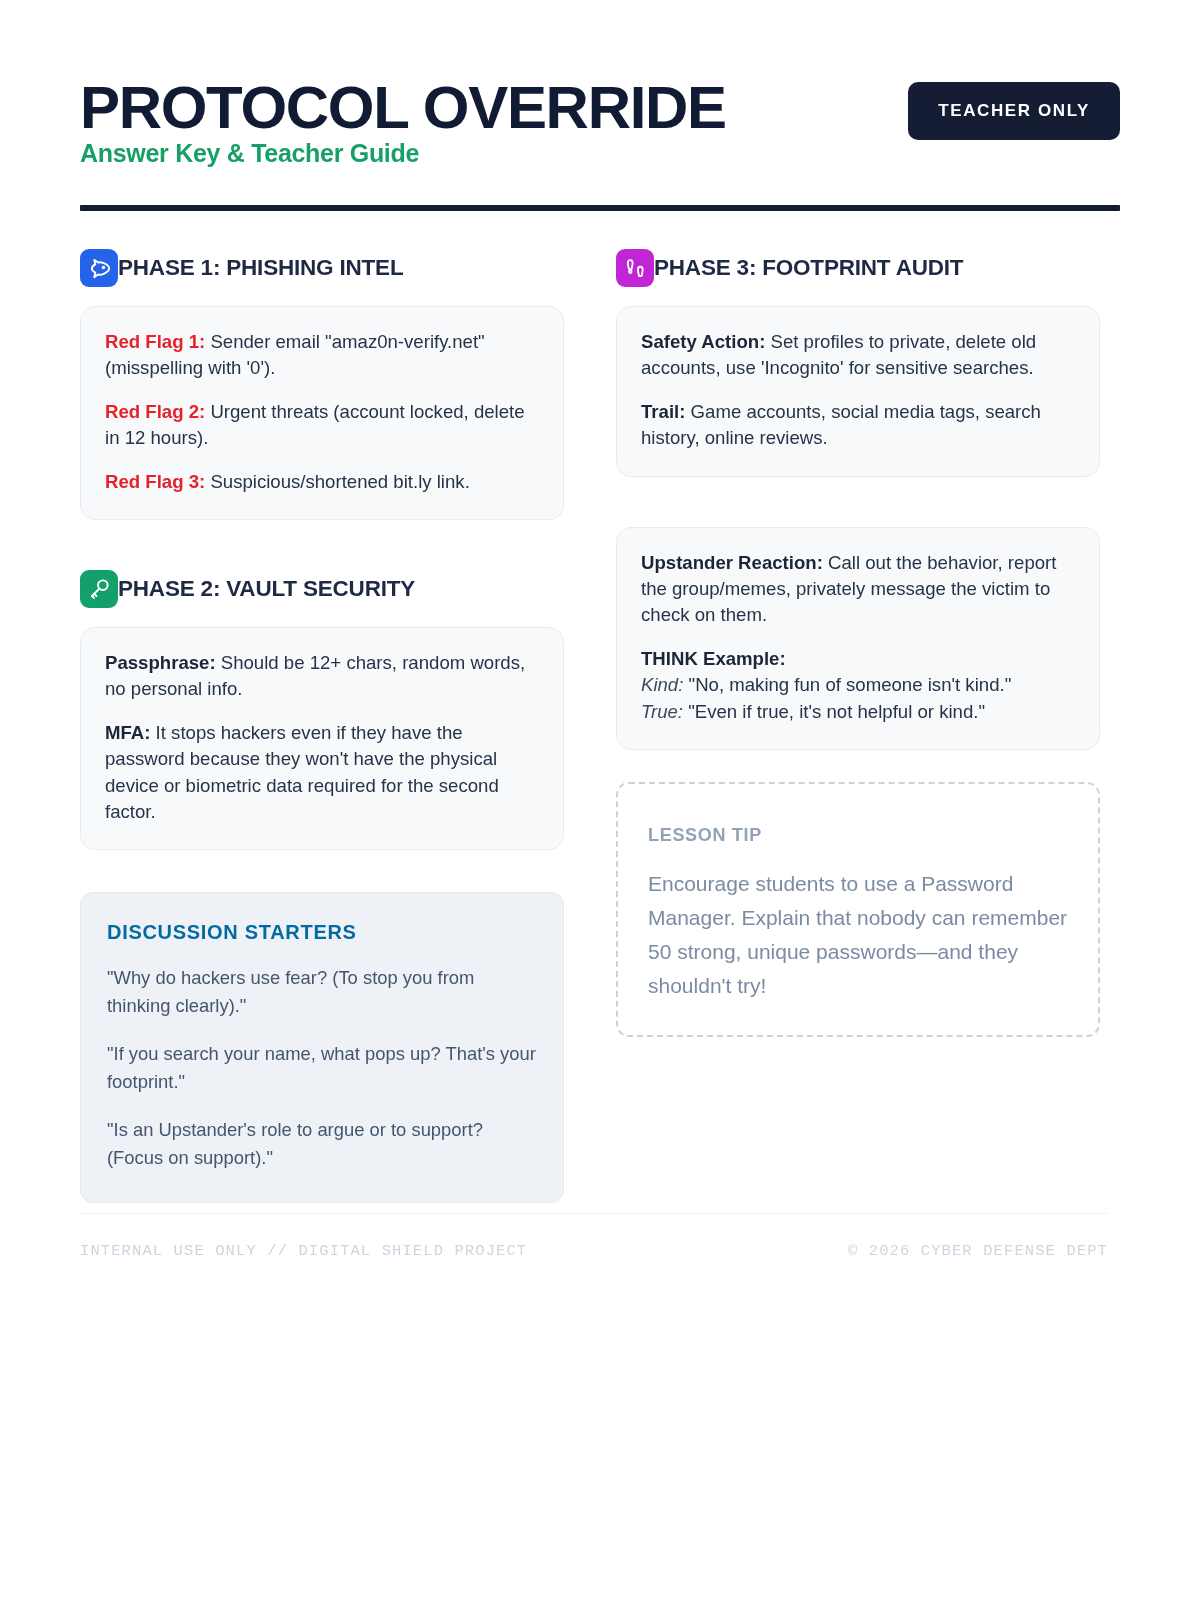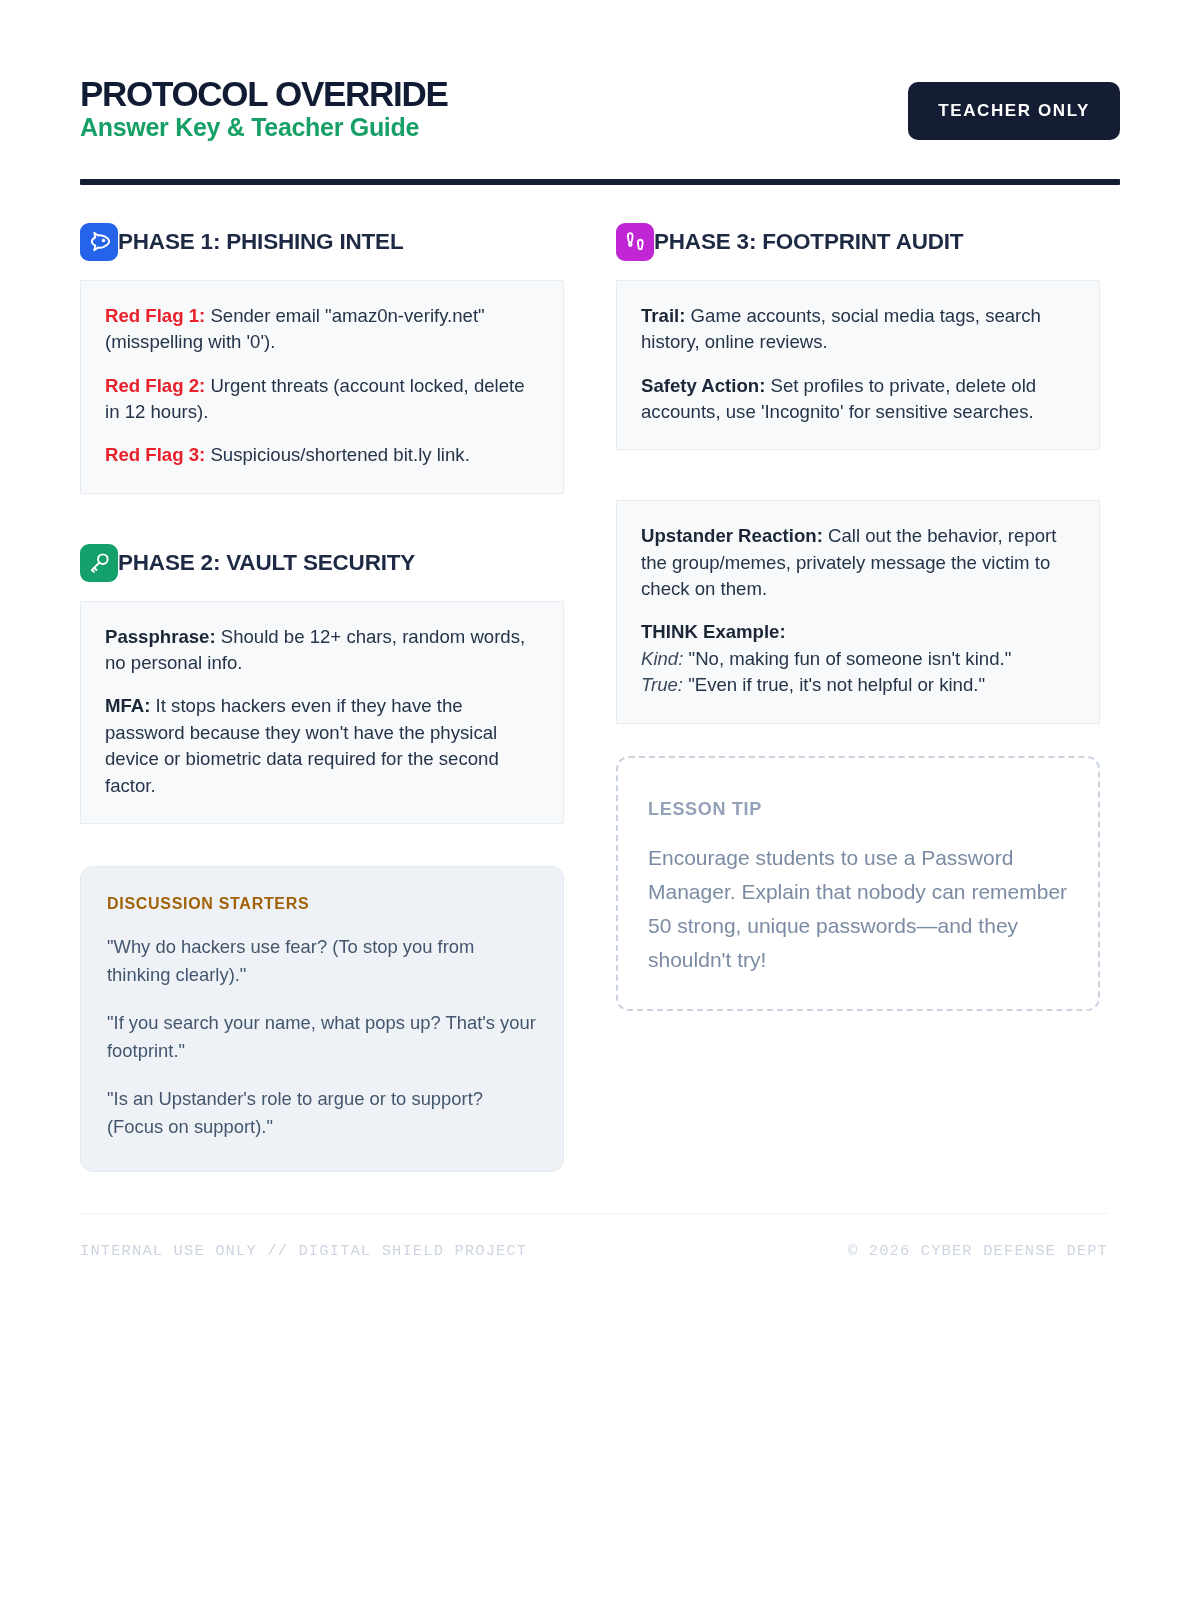--- a/index.html
+++ b/index.html
@@ -26,21 +26,21 @@
   
   .header {
     display: flex;
     align-items: flex-start;
     justify-content: space-between;
   }
 
   .title-block { padding-top: 4px; }
 
   .main-title {
-    font-size: 35px;
+    font-size: 60px;
     font-weight: 700;
     letter-spacing: -1.3px;
     color: #111c34;
     line-height: 1.05;
   }
 
   .subtitle {
     font-size: 25px;
     font-weight: 700;
     color: #17a066;
@@ -104,21 +104,21 @@
     font-size: 22.5px;
     font-weight: 700;
     color: #1e2a44;
     letter-spacing: -0.2px;
   }
 
   
   .card {
     background: #f7f9fb;
     border: 1px solid #e7ecf2;
-    border-radius: 1px;
+    border-radius: 15px;
     padding: 22px 24px 24px 24px;
   }
 
   .card p {
     font-size: 18.6px;
     line-height: 1.42;
     color: #253449;
     margin-bottom: 17px;
   }
   .card p:last-child { margin-bottom: 0; }
@@ -133,24 +133,24 @@
 
   
   .discussion {
     background: #eef2f7;
     border: 1px solid #e3e9f0;
     border-radius: 13px;
     padding: 28px 26px 30px 26px;
   }
 
   .disc-title {
-    font-size: 16px;
+    font-size: 20px;
     font-weight: 700;
     letter-spacing: 0.7px;
-    color: #a16207;
+    color: #0369a1;
     margin-bottom: 20px;
   }
 
   .disc-item {
     font-size: 18.4px;
     line-height: 1.52;
     color: #44566e;
     margin-bottom: 20px;
   }
   .disc-item:last-child { margin-bottom: 0; }
@@ -265,22 +265,22 @@
           <svg width="23" height="23" viewBox="0 0 24 24" fill="none" stroke="#ffffff" stroke-width="1.9" stroke-linecap="round" stroke-linejoin="round">
             <path d="M6.5 3.2 C8.2 3.2 9 4.8 9 6.6 C9 8.6 8.2 9.8 8.2 11.2 C8.2 12.4 7.6 13 6.5 13 C5.4 13 4.8 12.4 4.8 11.2 C4.8 9.8 4 8.6 4 6.6 C4 4.8 4.8 3.2 6.5 3.2 Z"></path>
             <path d="M5.2 15.2 C5.2 14.4 5.8 14 6.6 14 C7.4 14 8 14.4 8 15.2 C8 16.2 7.4 16.8 6.6 16.8 C5.8 16.8 5.2 16.2 5.2 15.2 Z"></path>
             <path d="M17 10.2 C18.7 10.2 19.5 11.8 19.5 13.6 C19.5 15.6 18.7 16.8 18.7 18.2 C18.7 19.4 18.1 20 17 20 C15.9 20 15.3 19.4 15.3 18.2 C15.3 16.8 14.5 15.6 14.5 13.6 C14.5 11.8 15.3 10.2 17 10.2 Z"></path>
           </svg>
         </span>
         <span class="phase-title">PHASE 3: FOOTPRINT AUDIT</span>
       </div>
 
       <div class="card">
+        <p><span class="lbl">Safety Action:</span><span> Set profiles to private, delete old accounts, use 'Incognito' for sensitive searches.</span></p>
         <p><span class="lbl">Trail:</span><span> Game accounts, social media tags, search history, online reviews.</span></p>
-        <p><span class="lbl">Safety Action:</span><span> Set profiles to private, delete old accounts, use 'Incognito' for sensitive searches.</span></p>
       </div>
 
       <div class="spacer-46"></div>
 
 
       <div class="card">
         <p><span class="lbl">Upstander Reaction:</span><span> Call out the behavior, report the group/memes, privately message the victim to check on them.</span></p>
         <p>
           <span class="lbl">THINK Example:</span><br>
           <span class="ital">Kind:</span><span> "No, making fun of someone isn't kind."</span><br>

